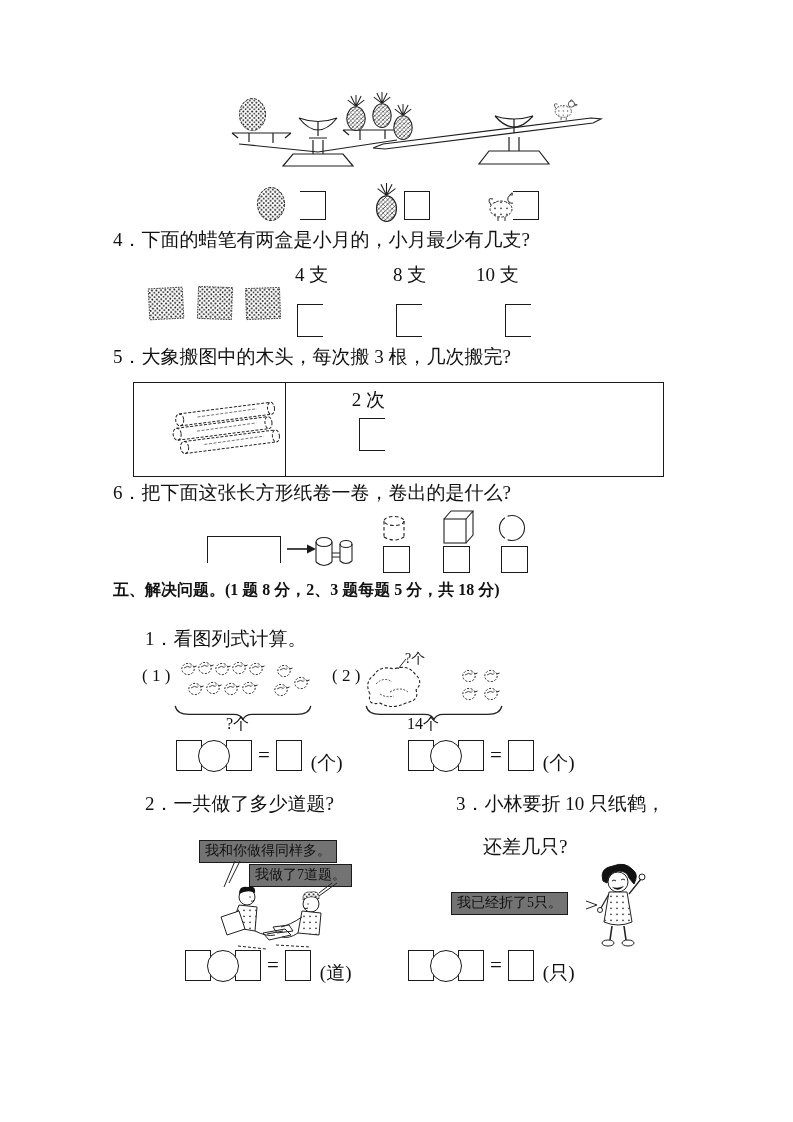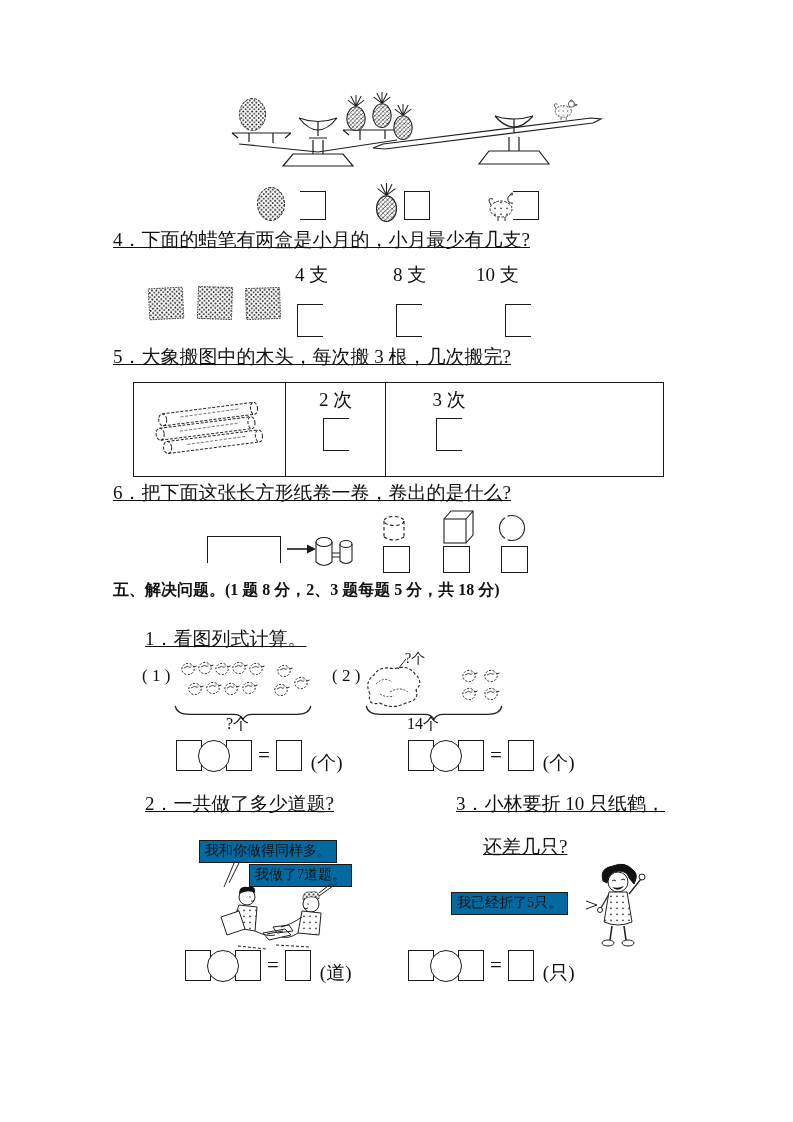--- a/index.html
+++ b/index.html
@@ -2,39 +2,39 @@
 <html><head>
 <meta charset="utf-8">
 <style>
   html,body{margin:0;padding:0;}
   body{
     width:793px;height:1122px;background:#ffffff;position:relative;
     font-family:"Liberation Serif","DejaVu Serif",serif;color:#111;
     overflow:hidden;
   }
   .abs{position:absolute;}
-  .qtext{font-size:19px;white-space:nowrap;text-decoration:underline;}
+  .qtext{font-size:19px;white-space:nowrap;}
   .opt{font-size:19px;white-space:nowrap;}
   .bold-head{font-size:16px;font-weight:bold;white-space:nowrap;}
   .smalltag{font-size:17px;white-space:nowrap;}
   .bracelab{font-size:16px;white-space:nowrap;}
   .bx{border:1.6px solid #1a1a1a;box-sizing:border-box;background:#fff;}
   .open-r{border-right:none;}
   .open-l{border-left:none;}
   .open-b{border-bottom:none;}
   .tbl{display:grid;grid-template-columns:151px 100px 127px 150px;border:1.4px solid #1a1a1a;box-sizing:border-box;background:#fff;}
-  .tbl .cell{border-left:1.4px solid #1a1a1a;display:flex;flex-direction:column;align-items:center;height:93px;box-sizing:border-box;padding-top:4px;}
+  .tbl .cell{border-left:1.4px solid #1a1a1a;display:flex;flex-direction:column;align-items:flex-end;height:93px;box-sizing:border-box;padding-top:4px;}
   .tbl .cell.first{border-left:none;justify-content:center;padding-top:0;}
   .tbl .cell .bx{margin-top:5px;}
   .eq{display:flex;align-items:flex-start;}
   .eq .slot{width:26px;height:31px;border:1.5px solid #1a1a1a;box-sizing:border-box;background:#fff;}
   .eq .circ{width:32px;height:32px;border:1.5px solid #1a1a1a;border-radius:50%;background:#fff;margin:0 -4px;position:relative;z-index:2;box-sizing:border-box;}
   .eq .eqs{font-size:21px;line-height:30px;margin:0 6px;}
   .eq .unit{font-size:19px;margin-left:9px;margin-top:10px;white-space:nowrap;}
-  .bubble{border:1.2px solid #1a1a1a;font-size:14px;line-height:1.35;padding:1px 5px;white-space:nowrap;background:#0369a1;}
+  .bubble{border:1.2px solid #1a1a1a;font-size:14px;line-height:1.35;padding:1px 5px;white-space:nowrap;background:#737373;}
   svg{display:block;overflow:visible;}
 </style>
 </head>
 <body>
 
 <svg width="0" height="0" style="position:absolute">
   <defs>
     <pattern id="spkd" width="4.5" height="4.5" patternUnits="userSpaceOnUse">
       <rect width="4.5" height="4.5" fill="#fff"></rect>
       <circle cx="1.1" cy="1.4" r="1" fill="#151515"></circle>
@@ -150,24 +150,20 @@
           <ellipse cx="14" cy="46" rx="4" ry="6"></ellipse>
           <ellipse cx="106" cy="44" rx="3.5" ry="6"></ellipse>
         <path d="M30,17 L90,15 M28,31 L88,29 M34,45 L94,43" stroke-width="0.6"></path>
       </g>
     </svg>
   </div>
   <div class="cell">
     <div class="opt">2 次</div>
     <div class="bx open-r" style="width:26px;height:33px"></div>
   </div>
-  <div class="cell">
-    <div class="opt">3 次</div>
-    <div class="bx open-r" style="width:26px;height:33px"></div>
-  </div>
 </div>
 
 <div class="abs qtext" style="left:113px;top:480px">6．把下面这张长方形纸卷一卷，卷出的是什么?</div>
 
 <div class="abs bx open-b" style="left:207px;top:536px;width:74px;height:27px;border-width:1.3px"></div>
 
 <svg class="abs" style="left:286px;top:541px" width="30" height="16">
   <path d="M1,8 L22,8" stroke="#1a1a1a" stroke-width="1.6" fill="none"></path>
   <polygon points="21,3.5 30,8 21,12.5" fill="#1a1a1a"></polygon>
 </svg>

